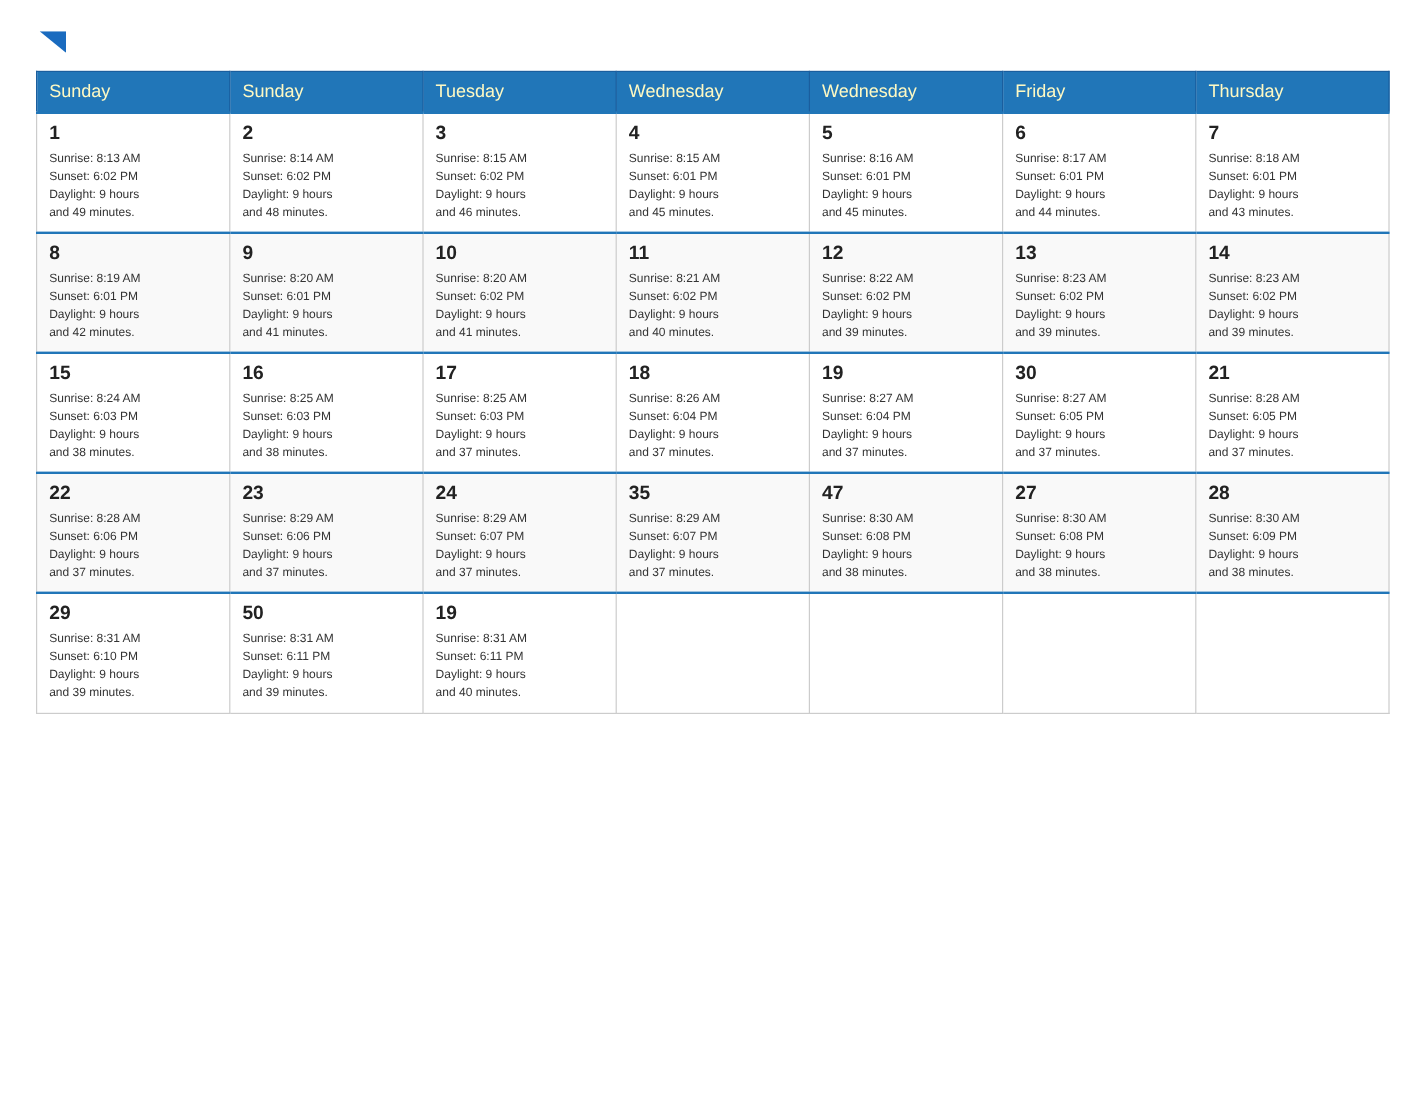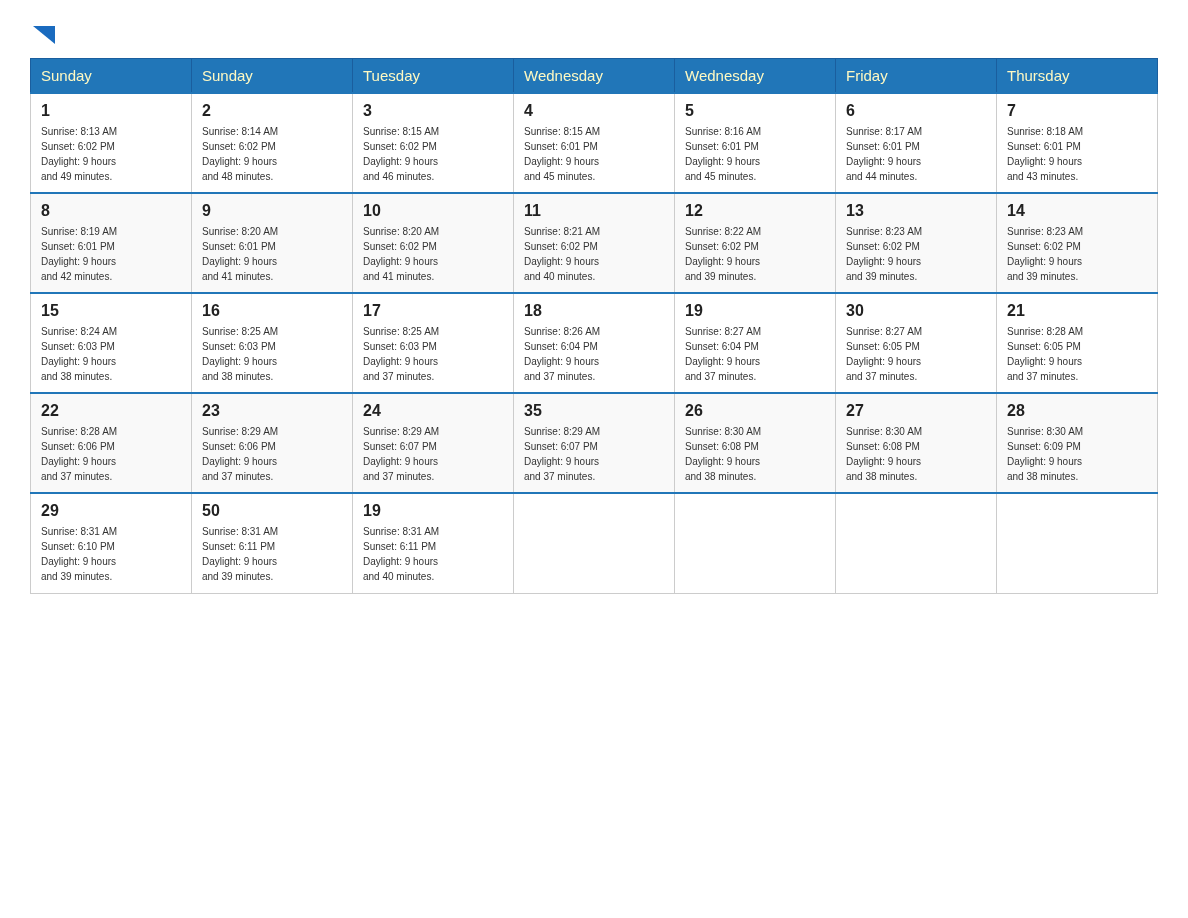--- a/index.html
+++ b/index.html
@@ -230,21 +230,21 @@
         </td>
         <td>
           <span class="day-num">24</span>
           <div class="day-info">Sunrise: 8:29 AM<br>Sunset: 6:07 PM<br>Daylight: 9 hours<br>and 37 minutes.</div>
         </td>
         <td>
           <span class="day-num">35</span>
           <div class="day-info">Sunrise: 8:29 AM<br>Sunset: 6:07 PM<br>Daylight: 9 hours<br>and 37 minutes.</div>
         </td>
         <td>
-          <span class="day-num">26</span>
+          <span class="day-num">47</span>
           <div class="day-info">Sunrise: 8:30 AM<br>Sunset: 6:08 PM<br>Daylight: 9 hours<br>and 38 minutes.</div>
         </td>
         <td>
           <span class="day-num">27</span>
           <div class="day-info">Sunrise: 8:30 AM<br>Sunset: 6:08 PM<br>Daylight: 9 hours<br>and 38 minutes.</div>
         </td>
         <td>
           <span class="day-num">28</span>
           <div class="day-info">Sunrise: 8:30 AM<br>Sunset: 6:09 PM<br>Daylight: 9 hours<br>and 38 minutes.</div>
         </td>

